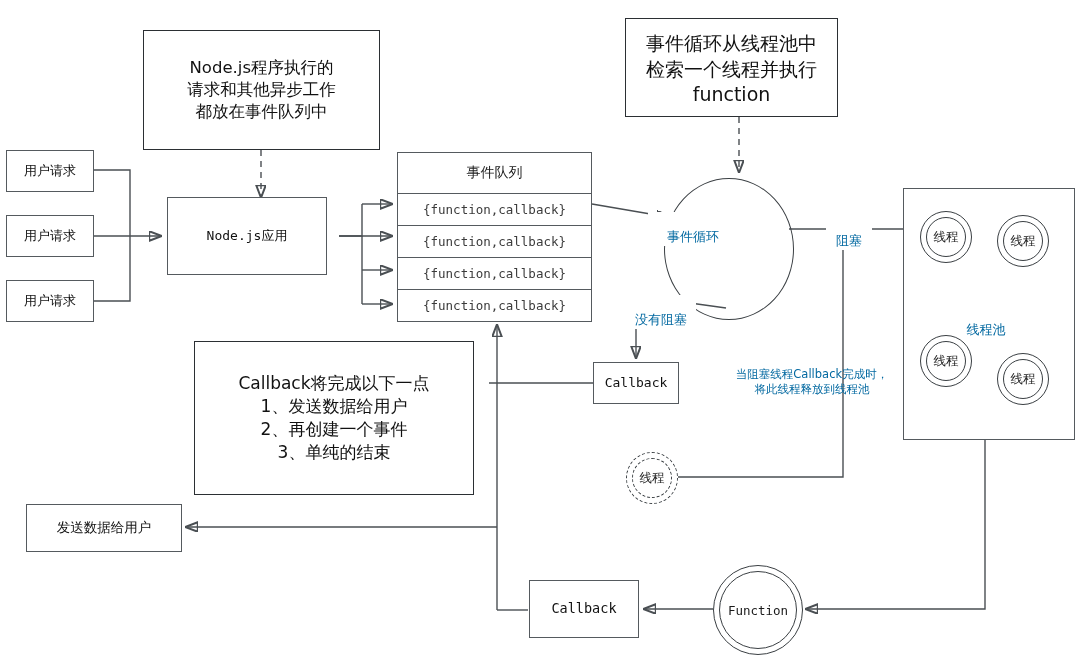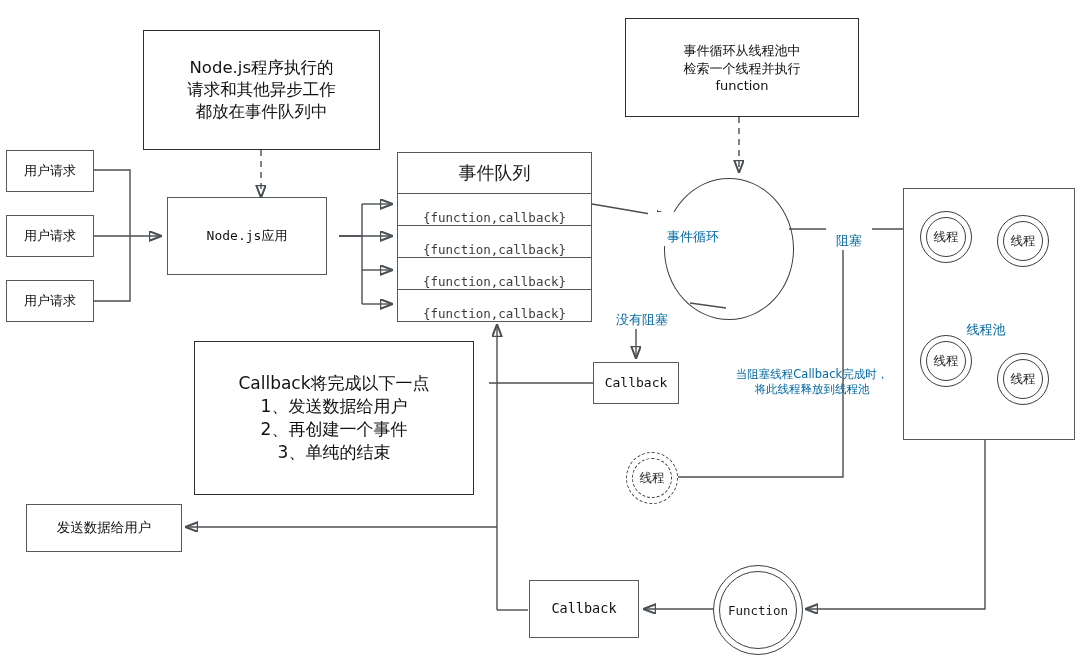--- a/index.html
+++ b/index.html
@@ -49,25 +49,25 @@
     border: 1.4px solid #555a5e;
     background: #fff;
     z-index: 3;
     display: flex;
     flex-direction: column;
   }
   .queue-head {
     flex: 0 0 40px;
     display: flex; align-items: center; justify-content: center;
     border-bottom: 1.4px solid #555a5e;
-    font-size: 18px;
+    font-size: 14px;
   }
   .queue-row {
     flex: 1 1 0;
-    display: flex; align-items: flex-end; justify-content: center;
+    display: flex; align-items: center; justify-content: center;
     border-bottom: 1.4px solid #555a5e;
     font-size: 12.5px;
     color: #3b3b3b;
   }
   .queue-row:last-child { border-bottom: none; }
 
   .dcircle {
     position: absolute;
     box-sizing: border-box;
     border: 1.5px solid #3a3f43;
@@ -155,21 +155,21 @@
 
     <line x1="946" y1="263" x2="946" y2="437"></line>
   </svg>
 
   <div class="annot cjk" style="left:143px; top:30px; width:237px; height:120px; font-size:16.5px;">
     <span>Node.js程序执行的
 请求和其他异步工作
 都放在事件队列中</span>
   </div>
 
-  <div class="annot cjk" style="left:625px; top:18px; width:234px; height:99px; font-size:13px;">
+  <div class="annot cjk" style="left:625px; top:18px; width:213px; height:99px; font-size:19px;">
     <span>事件循环从线程池中
 检索一个线程并执行
 function</span>
   </div>
 
   <div class="annot cjk" style="left:194px; top:341px; width:280px; height:154px; font-size:17px;">
     <span>Callback将完成以下一点
 1、发送数据给用户
 2、再创建一个事件
 3、单纯的结束</span>
@@ -215,21 +215,21 @@
   <div style="position:absolute; left:664px; top:178px; width:128px; height:140px;
               border:1.5px solid #3a3f43; border-radius:50%; background:transparent; z-index:2;"></div>
   <div class="label cjk" style="left:648px; top:212px; width:90px; font-size:13px; background:#fff;">
     <span>事件循环</span>
   </div>
 
   <div class="label cjk" style="left:826px; top:216px; width:46px; font-size:13px; background:#fff;">
     <span>阻塞</span>
   </div>
 
-  <div class="label cjk" style="left:607px; top:295px; width:70px; font-size:13px; background:#fff;">
+  <div class="label cjk" style="left:626px; top:295px; width:70px; font-size:13px; background:#fff;">
     <span>没有阻塞</span>
   </div>
 
   <div style="position:absolute; left:903px; top:188px; width:170px; height:250px;
               border:1.4px solid #555a5e; background:#fff; z-index:2;"></div>
   <div class="label cjk" style="left:946px; top:305px; width:80px; font-size:13px;">
     <span>线程池</span>
   </div>
 
   <div class="dcircle cjk" style="left:920px; top:211px; width:52px; height:52px;">

